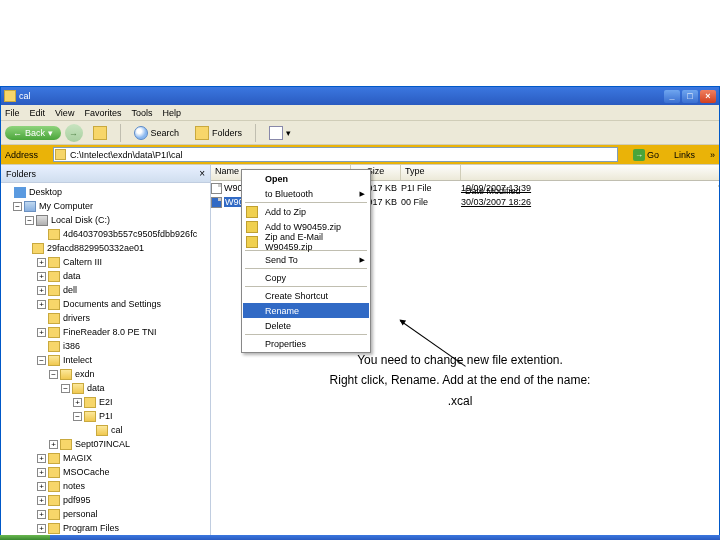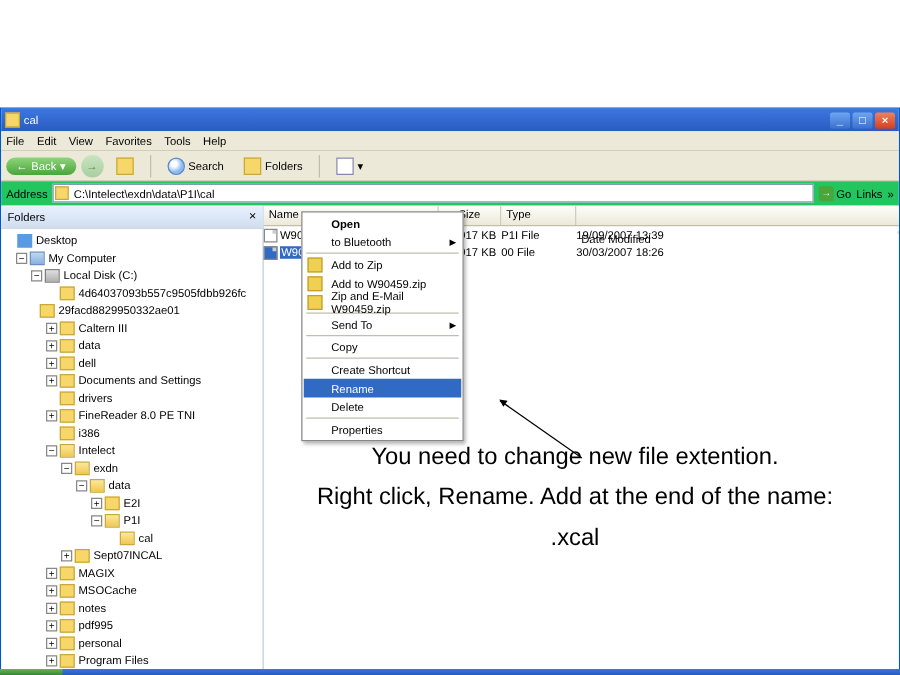--- a/index.html
+++ b/index.html
@@ -15,21 +15,21 @@
   .menubar span { margin-right: 10px; }
   .toolbar { height: 24px; background: #ece9d8; display: flex; align-items: center; padding: 0 4px; border-bottom: 1px solid #d0cdb8; gap:4px;}
   .tbtn { display:flex; align-items:center; padding:1px 6px; border-radius:3px; gap:3px;}
   .backbtn { background: linear-gradient(#8fd47c,#4aa53a); color:#fff; border-radius: 10px; padding:2px 8px; }
   .fwdbtn { width:18px; height:18px; background:linear-gradient(#c8e4c0,#a8cfa0); border-radius:50%; display:flex; align-items:center; justify-content:center; color:#5a8a50;}
   .sep { width:1px; height:18px; background:#c0beb0; margin:0 3px;}
   .icon-sm { width:14px; height:14px; display:inline-block; }
   .search-ic { background: radial-gradient(circle at 35% 35%, #fff 20%, #8ab8f0 60%); border-radius:50%; border:1px solid #5a8ac8; position:relative;}
   .folder-ic { background:#f7d66a; border:1px solid #c9a93e;}
   .views-ic { background:#fff; border:1px solid #88a;}
-  .addrbar { height:20px; background:#22c55e; display:flex; align-items:center; padding:0 4px; border-bottom:1px solid #d0cdb8; gap:4px;}
+  .addrbar { height:20px; background:#eab308; display:flex; align-items:center; padding:0 4px; border-bottom:1px solid #d0cdb8; gap:15px;}
   .addrbar input { flex:1; height:15px; font-size:9px; border:1px solid #7f9db9; padding:0 16px 0 16px; background:#fff;}
   .addr-wrap { position:relative; flex:1; display:flex;}
   .addr-wrap .ficon { position:absolute; left:2px; top:2px; width:11px; height:11px; background:#f7d66a; border:1px solid #c9a93e;}
   .go-btn { display:flex; align-items:center; gap:2px;}
   .go-arrow { width:12px; height:12px; background:#4aa53a; border-radius:2px; color:#fff; display:flex; align-items:center; justify-content:center; font-size:8px;}
   .content { position:absolute; top:78px; left:0; right:0; bottom:0; display:flex; background:#fff;}
   .folders-pane { width:210px; border-right:1px solid #c0cde0; display:flex; flex-direction:column;}
   .folders-hdr { height:18px; background:linear-gradient(#e8f0ff,#d0deef); display:flex; align-items:center; justify-content:space-between; padding:0 5px; border-bottom:1px solid #c0cde0;}
   .folders-hdr .x { font-size:10px; cursor:default;}
   .tree { flex:1; overflow:auto; padding:2px 0;}
@@ -44,34 +44,34 @@
   .ticon-folderopen { background:linear-gradient(#fce89a,#f0c850); border:1px solid #c9a93e;}
   .list-pane { flex:1; position:relative;}
   .list-hdr { height:16px; background:linear-gradient(#fdfdfb,#ece9d8); border-bottom:1px solid #c0beb0; display:flex;}
   .list-hdr div { border-right:1px solid #d0cdb8; padding:1px 4px;}
   .col-name { width:140px;} .col-size { width:50px; text-align:center;} .col-type { width:60px;} .col-date { flex:1;margin-top:20px;}
   .list-rows { }
   .file-row { display:flex; height:14px; align-items:center;}
   .file-row .fname { width:140px; display:flex; align-items:center; gap:2px;}
   .file-row .fsize { width:50px; text-align:right; padding-right:4px;}
   .file-row .ftype { width:60px;}
-  .file-row .fdate { flex:1;}
+  .file-row .fdate { flex:1;text-decoration:underline;}
   .fic { width:11px; height:11px; background:#fff; border:1px solid #888; position:relative;}
   .fic::before { content:""; position:absolute; top:0; right:0; width:3px; height:3px; background:#ccc;}
   .fic.sel { background:#fff;}
   .frow-sel .fname span { background:#316ac5; color:#fff; padding:0 1px;}
   .ctx-menu { position:absolute; top:4px; left:30px; width:130px; background:#fff; border:1px solid #888; box-shadow:2px 2px 3px rgba(0,0,0,0.3); padding:1px;}
   .ctx-item { height:15px; display:flex; align-items:center; padding:0 18px 0 22px; position:relative;}
   .ctx-item.bold { font-weight:bold;}
   .ctx-item.hl { background:#316ac5; color:#fff;}
   .ctx-sep { height:1px; background:#c0beb0; margin:1px 2px;}
   .ctx-item .sub { position:absolute; right:4px; font-size:7px;}
   .ctx-item .cicon { position:absolute; left:3px; width:12px; height:12px;}
   .ci-zip { background:#f0d050; border:1px solid #c0a030;}
-  .annotation { position:absolute; top:350px; left:220px; right:20px; text-align:center; font-family:"Times New Roman",serif; font-size:19px; line-height:1.7;}
+  .annotation { position:absolute; top:350px; left:220px; right:20px; text-align:center; font-family:"Times New Roman",serif; font-size:12px; line-height:1.7;}
   .arrow-line { position:absolute; top:320px; left:400px; width:80px; height:1px; background:#000; transform:rotate(35deg); transform-origin:left;}
   .arrow-line::before { content:""; position:absolute; left:-1px; top:-3px; border-right:6px solid #000; border-top:3px solid transparent; border-bottom:3px solid transparent;}
   .taskbar { position:absolute; bottom:0; left:0; right:0; height:5px; background:linear-gradient(#3b77e0,#2a5bc0);}
   .startbtn { position:absolute; bottom:0; left:0; width:50px; height:5px; background:linear-gradient(#6ab850,#3a8830);}
 </style>
 </head>
 <body>
 
 <div class="window">
   <div class="titlebar">

